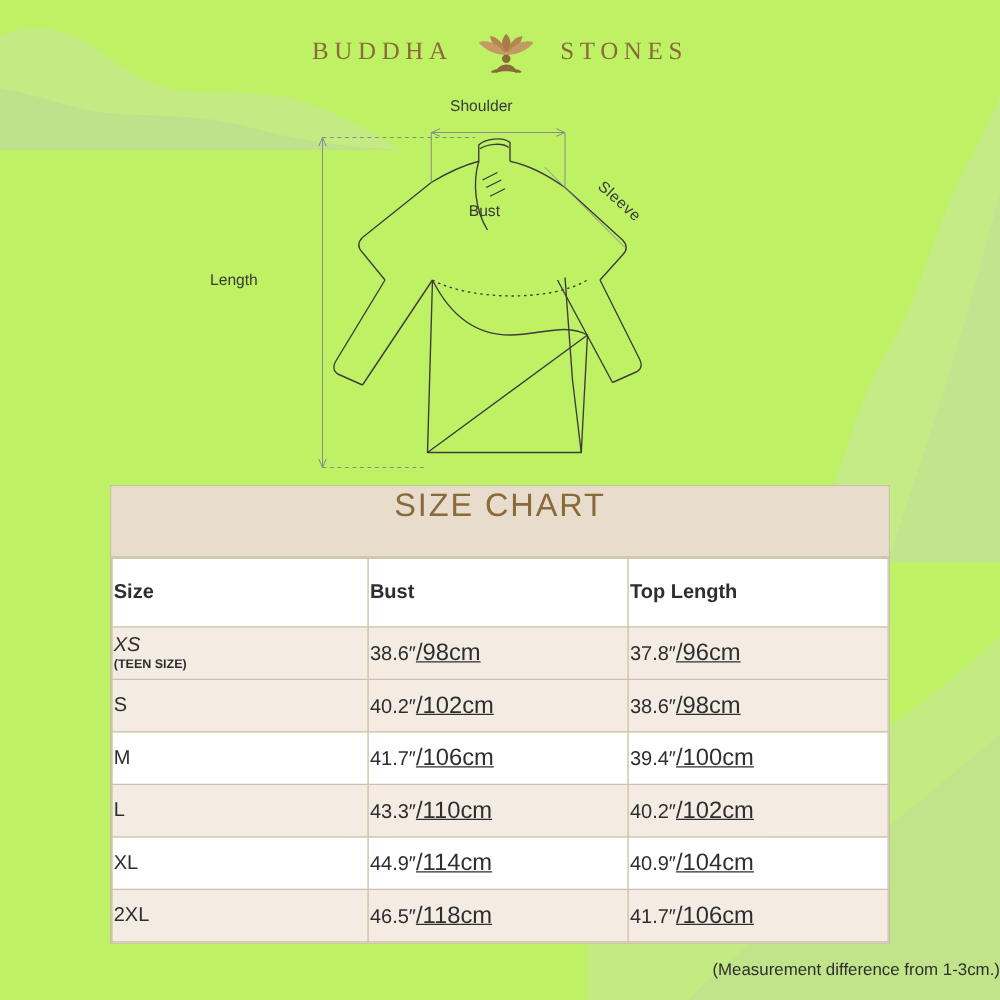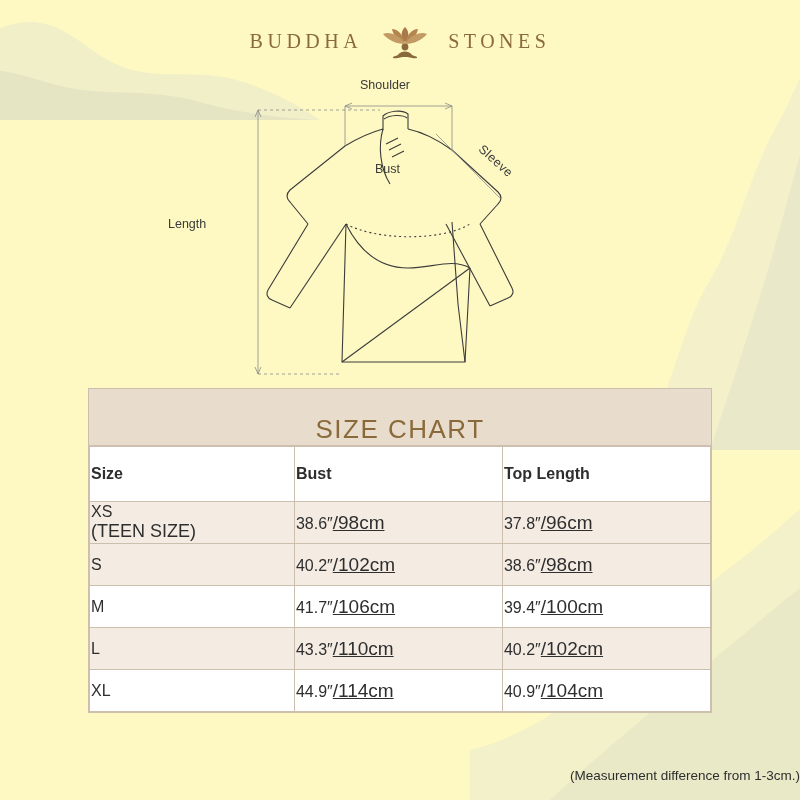--- a/index.html
+++ b/index.html
@@ -11,21 +11,21 @@
     height: 800px;
     background: #ffffff;
     font-family: "Liberation Sans", sans-serif;
     overflow: hidden;
     position: relative;
   }
   .page {
     position: relative;
     width: 800px;
     height: 800px;
-    background: #fef9c3;
+    background: #bef264;
     overflow: hidden;
   }
   
   .ink-top-left {
     position: absolute;
     top: -30px;
     left: -40px;
     width: 360px;
     height: 150px;
     opacity: 0.5;
@@ -105,21 +105,21 @@
     top: 388px;
     left: 88px;
     width: 624px;
     border: 1px solid #cdbfae;
     box-sizing: border-box;
   }
   .chart-title {
     background: #e8dccd;
     height: 56px;
     display: flex;
-    align-items: flex-end;
+    align-items: flex-start;
     justify-content: center;
     border-bottom: 1px solid #cdbfae;
   }
   .chart-title .big {
     font-family: "Liberation Sans", sans-serif;
     font-size: 26px;
     letter-spacing: 1.5px;
     color: #8a6a3a;
     font-weight: 400;
   }
@@ -151,24 +151,25 @@
   table.size-table td {
     height: 39px;
     font-size: 16px;
     font-weight: normal;
   }
   table.size-table tr.odd td { background: #f4ece3; }
   table.size-table tr.even td { background: #ffffff; }
   table.size-table td.size-cell { font-size: 16px; }
   .teen {
     display: block;
-    font-size: 18px;
+    font-size: 10px;
     line-height: 1.15;
-  }
-  .teen-top { line-height: 1.15; }
+    font-weight: bold;
+  }
+  .teen-top { line-height: 1.15; font-style: italic; }
   .unit { font-size: 19px; text-decoration: underline; }
   .note {
     position: absolute;
     top: 768px;
     left: 0;
     width: 800px;
     text-align: right;
     font-size: 13.5px;
     color: #2e2e2e;
     font-family: "Liberation Sans", sans-serif;
@@ -301,19 +302,24 @@
         <tr class="odd">
           <td class="size-cell">L</td>
           <td><span>43.3″</span><span class="unit">/110cm</span></td>
           <td><span>40.2″</span><span class="unit">/102cm</span></td>
         </tr>
         <tr class="even">
           <td class="size-cell">XL</td>
           <td><span>44.9″</span><span class="unit">/114cm</span></td>
           <td><span>40.9″</span><span class="unit">/104cm</span></td>
         </tr>
+        <tr class="odd">
+          <td class="size-cell">2XL</td>
+          <td><span>46.5″</span><span class="unit">/118cm</span></td>
+          <td><span>41.7″</span><span class="unit">/106cm</span></td>
+        </tr>
       </tbody>
     </table>
   </div>
 
   <div class="note">(Measurement difference from 1-3cm.)</div>
 
 </div>
 
 </body></html>

